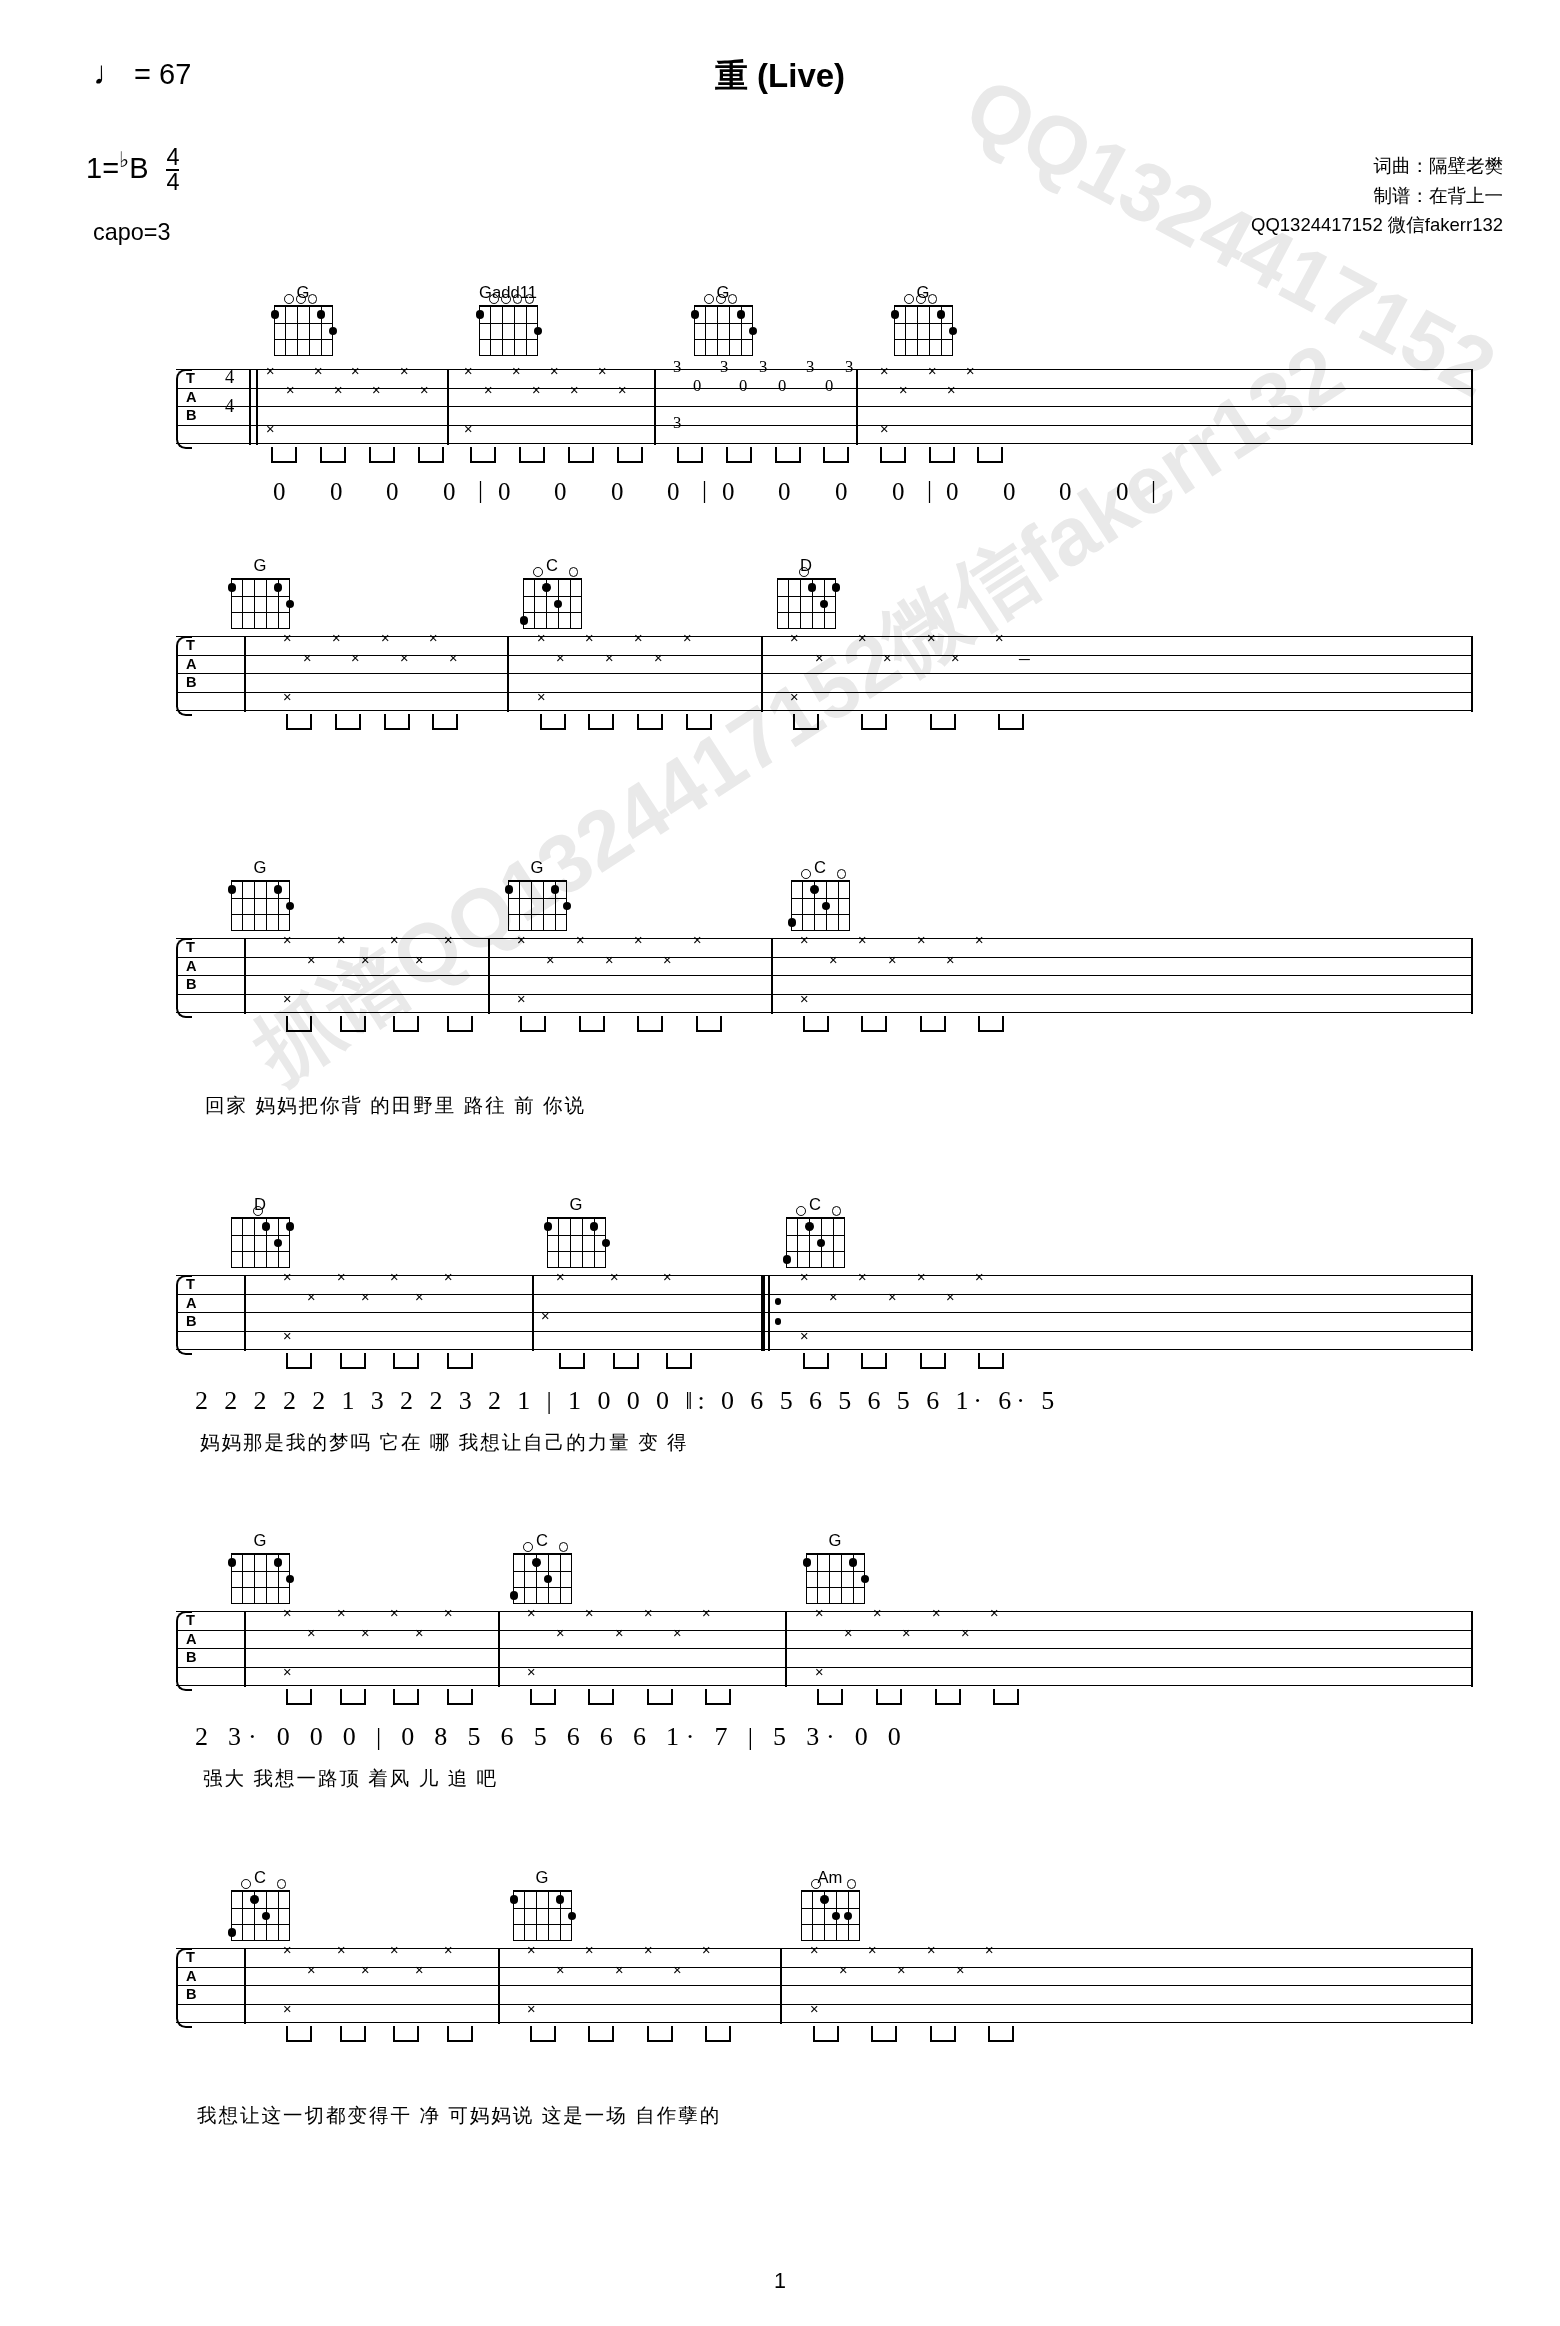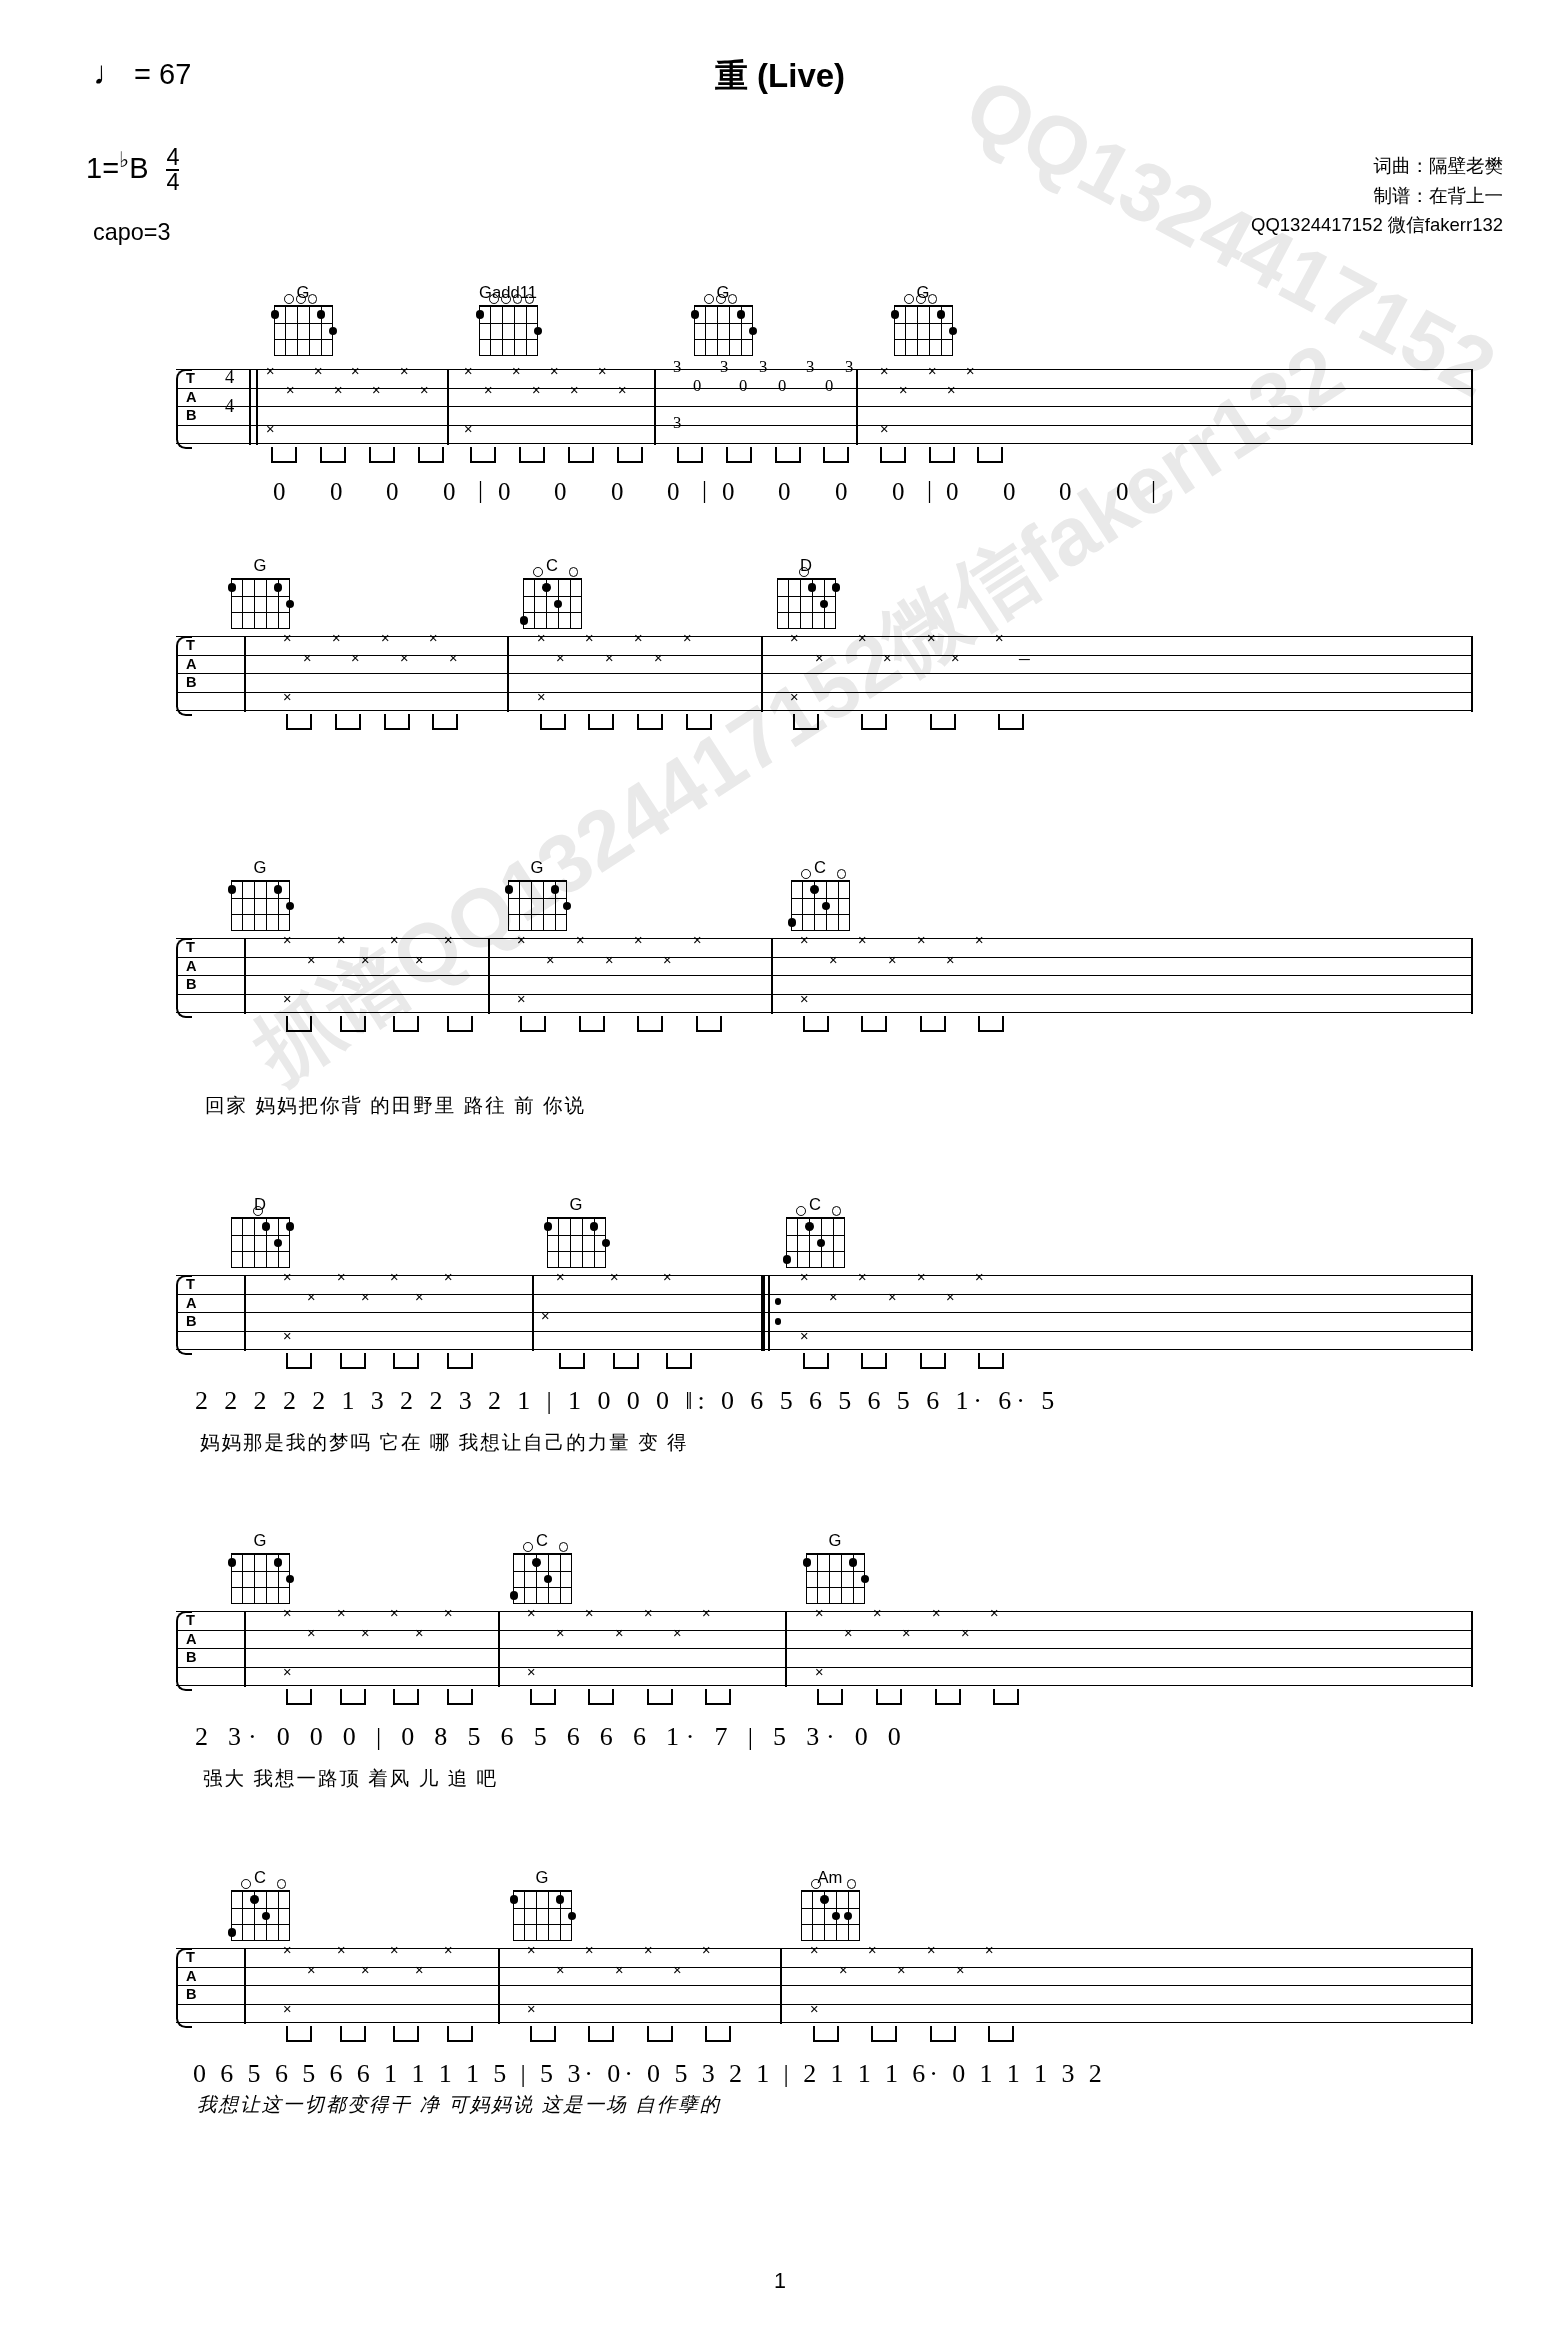--- a/index.html
+++ b/index.html
@@ -811,19 +811,18 @@
       <div class="strum" style="left:442px;top:158px"></div>
         <div class="strum" style="left:500px;top:158px"></div>
       <div class="strum" style="left:559px;top:158px"></div>
         <div class="strum" style="left:617px;top:158px"></div>
       <div class="strum" style="left:725px;top:158px"></div>
         <div class="strum" style="left:783px;top:158px"></div>
       <div class="strum" style="left:842px;top:158px"></div>
         <div class="strum" style="left:900px;top:158px"></div>
     </div>
 
-    <div style="position:absolute;left:105px;top:191px;font-size:26px;font-family:'Liberation Serif',serif;letter-spacing:3.9px;white-space:nowrap;">0 6 5 6 5 6 6 1 1 1 1 5 | 5 3· 0· 0 5 3 2 1 | 2 1 1 1 6· 0 1 1 1 3 2</div>
-    <div class="lyr" style="left:109px;top:223px;letter-spacing:2px;font-style:italic;">我想让这一切都变得干 净 可妈妈说 这是一场 自作孽的</div>
+    <div class="lyr" style="left:109px;top:234px;letter-spacing:2px;">我想让这一切都变得干 净 可妈妈说 这是一场 自作孽的</div>
   </div>
 
   <div class="pageno">1</div>
 </div>
 
 
 </body></html>

